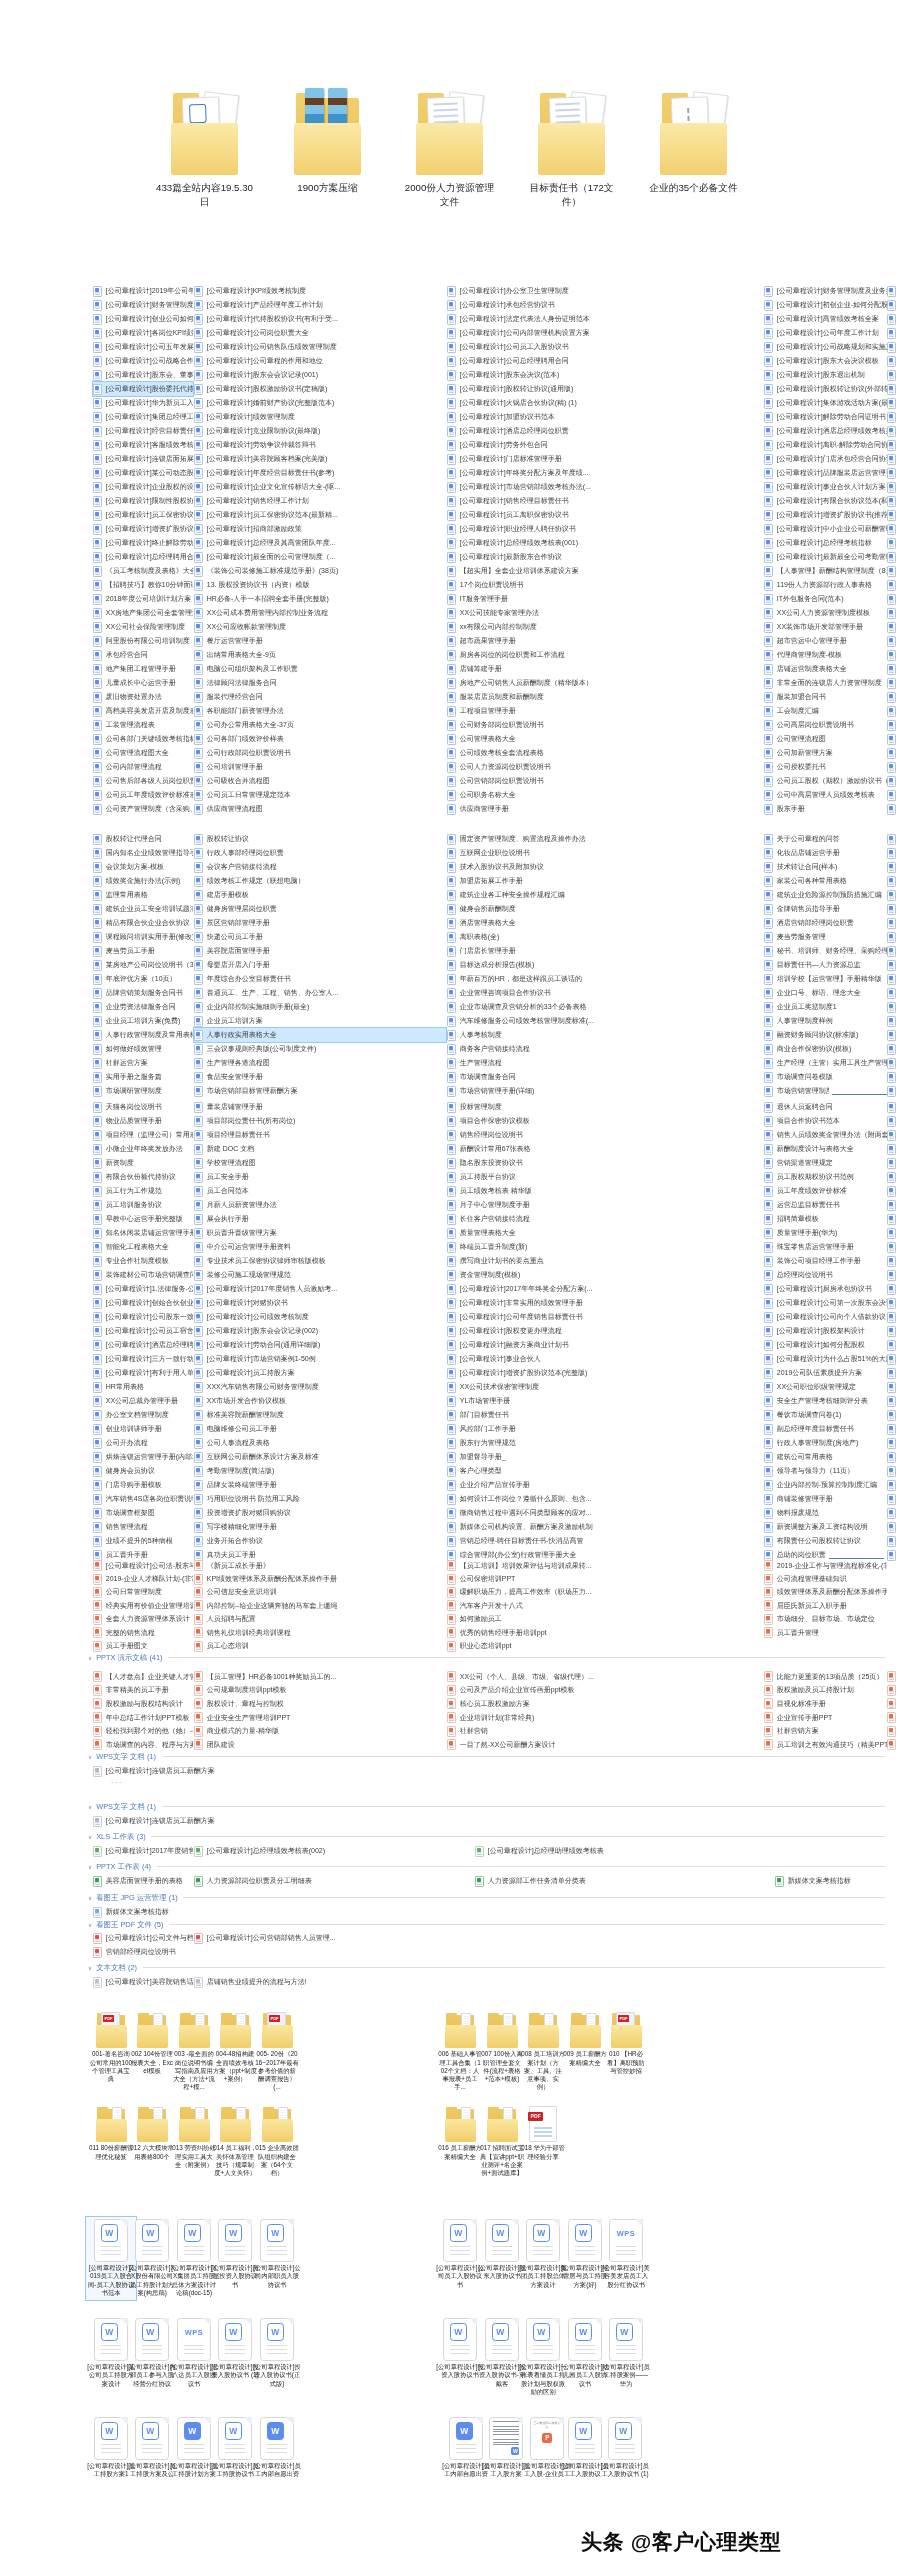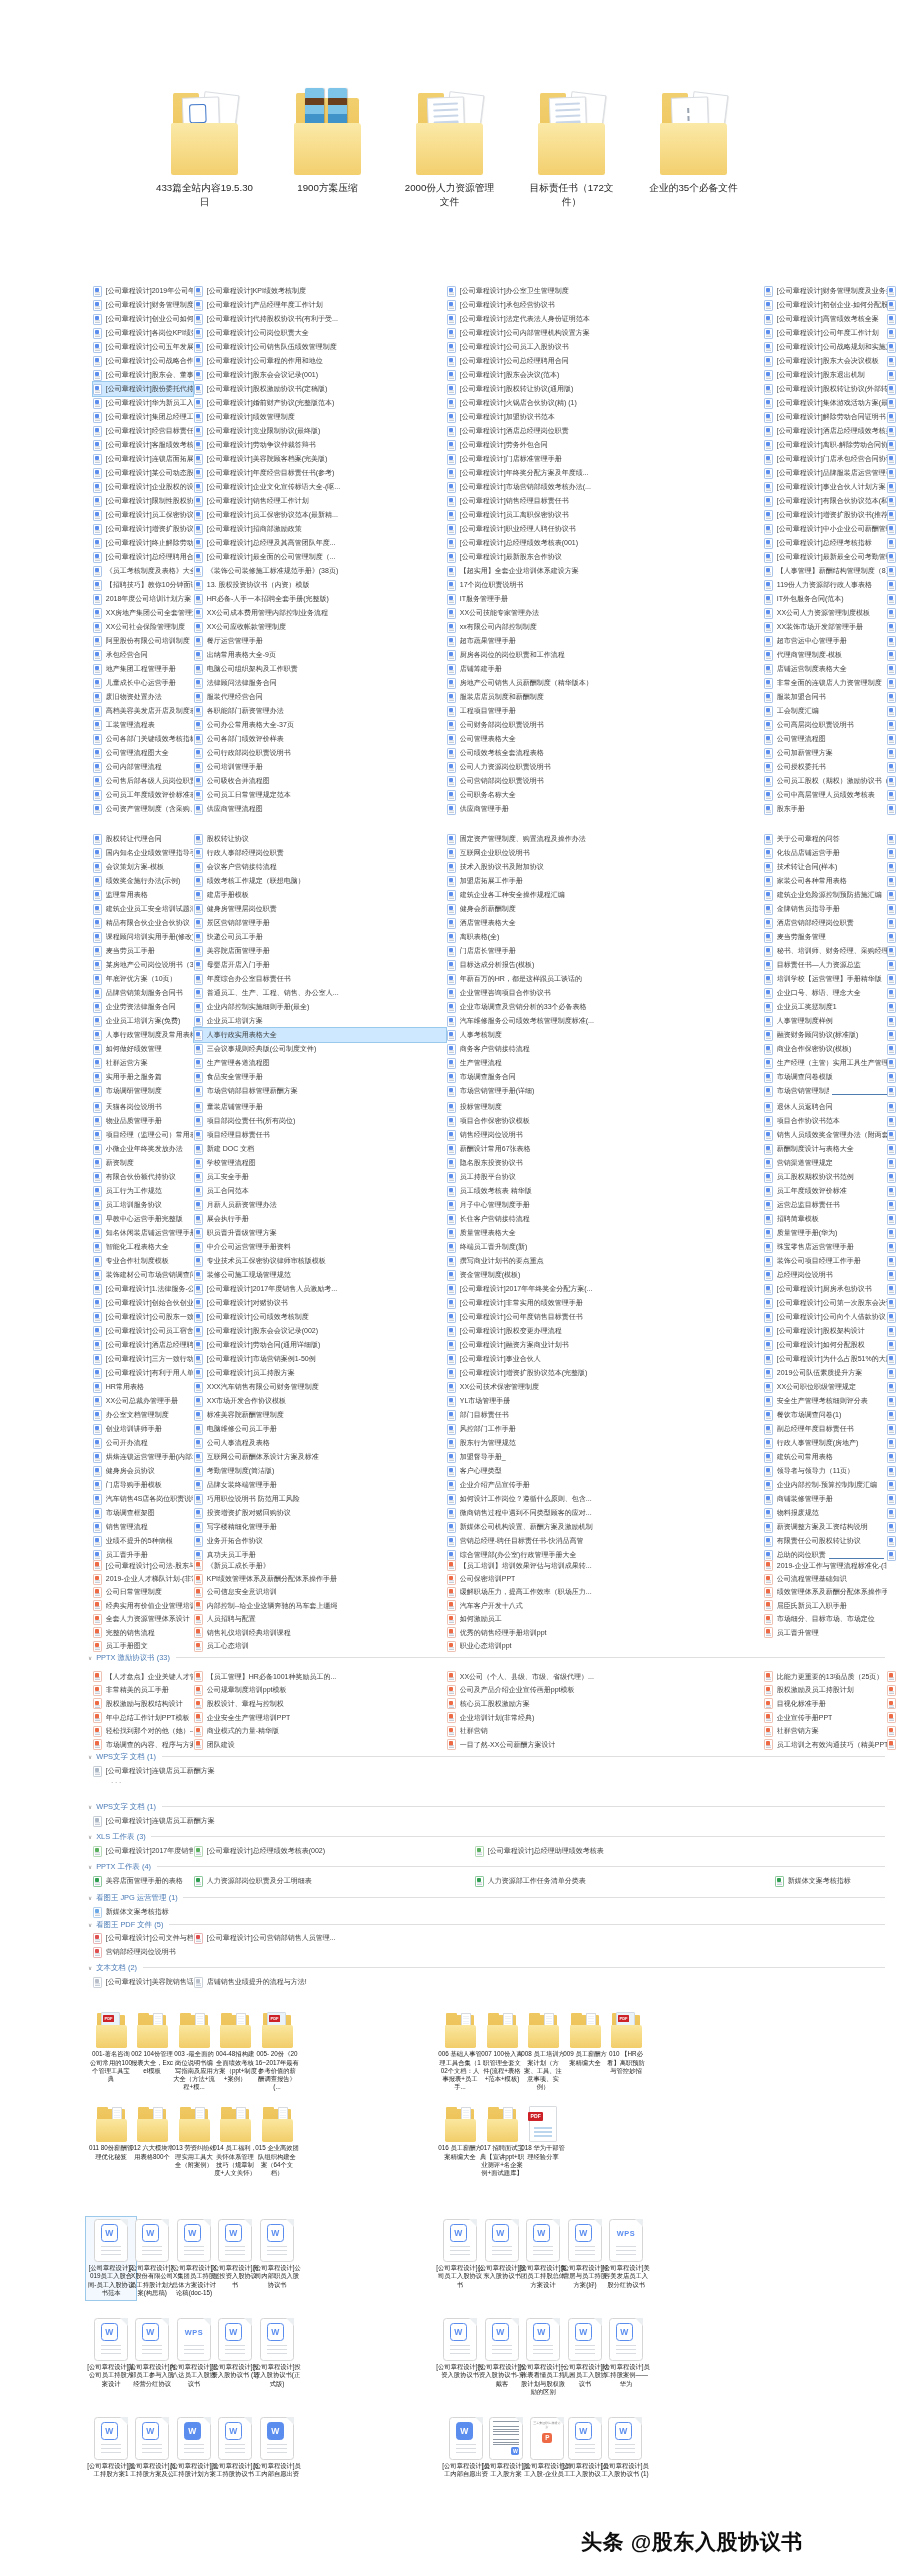--- a/index.html
+++ b/index.html
@@ -2241,22 +2241,22 @@
       <div class="lcol" style="left: 194px; top: 1975px; width: 244px;">
         <div class="item" style="height: 14px;">
           <span class="fi fi-txt"></span>
           <span class="txt">店铺销售业绩提升的流程与方法!</span>
         </div>
       </div>
     </div>
   <div id="headers">
       <div class="ghead" style="top: 1652px;">
         <span class="chev">∨</span>
-        <span class="glabel">PPTX 激励协议书</span>
-        <span class="gcount">(33)</span>
+        <span class="glabel">PPTX 演示文稿</span>
+        <span class="gcount">(41)</span>
         <div class="grule"></div>
       </div>
       <div class="ghead" style="top: 1751px;">
         <span class="chev">∨</span>
         <span class="glabel">WPS文字 文档</span>
         <span class="gcount">(1)</span>
         <div class="grule"></div>
       </div>
       <div class="ghead" style="top: 1801px;">
         <span class="chev">∨</span>
@@ -2661,15 +2661,15 @@
       <div class="dt" style="left: 600px; top: 2415px;">
         <div class="bigdoc">
           <div class="wbadge">W</div>
           <div class="dlines"></div>
         </div>
         <div class="dtl">[公司章程设计]员工入股协议书 (1)</div>
       </div>
     </div>
   <div class="dots" style="left:122px;top:1549px">···</div>
   <div class="dots" style="left:111px;top:1779px">···</div>
-  <div id="watermark">头条 @股东入股协议书</div>
+  <div id="watermark">头条 @客户心理类型</div>
 </div>
 
 
 </body></html>

